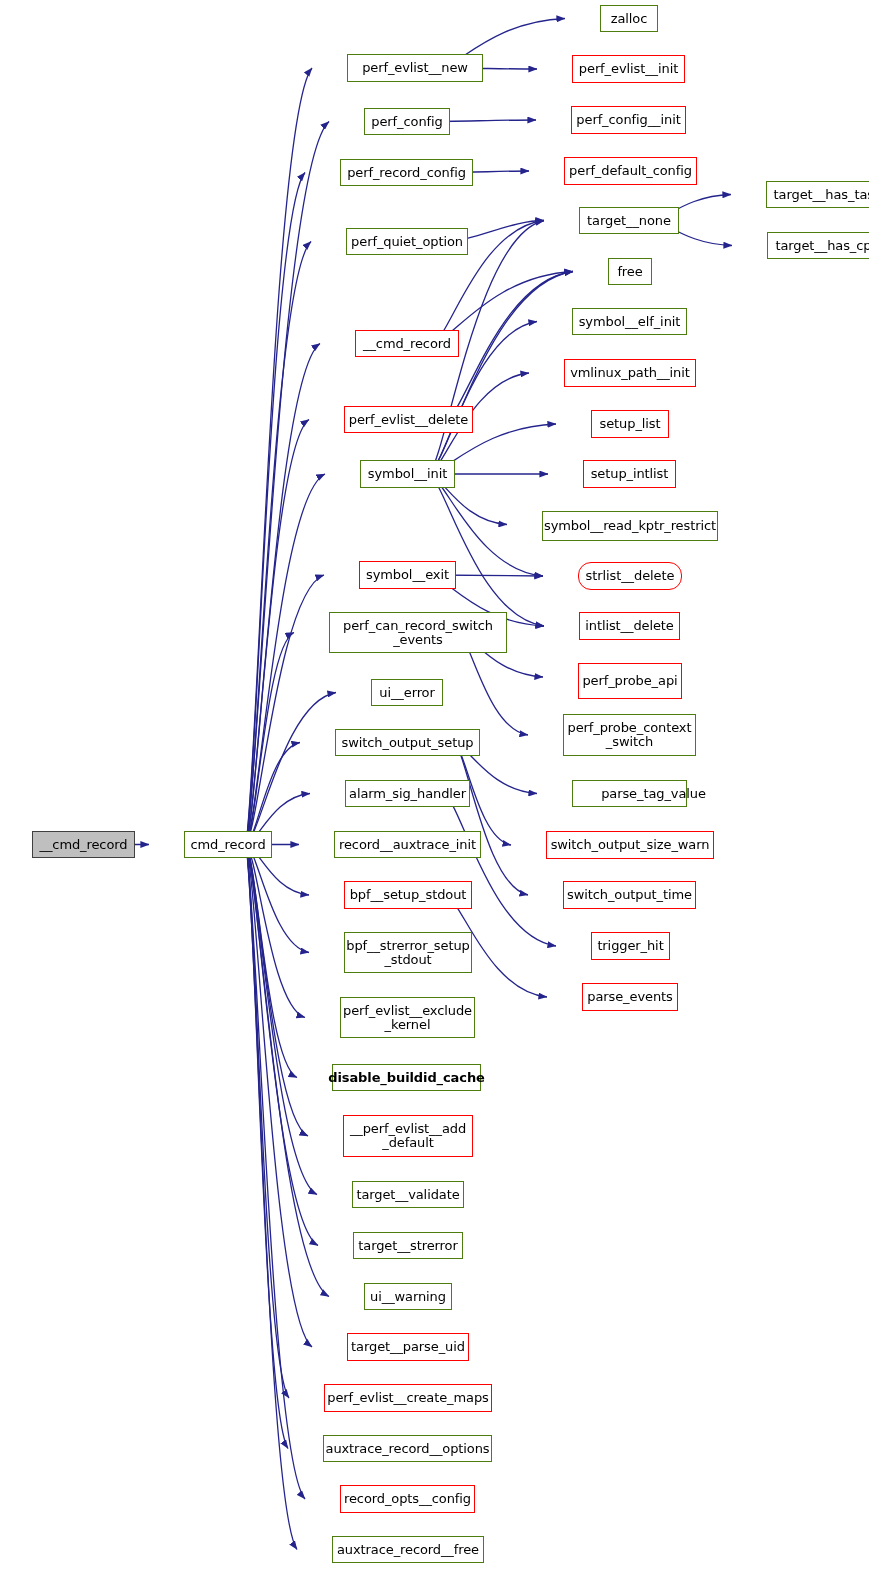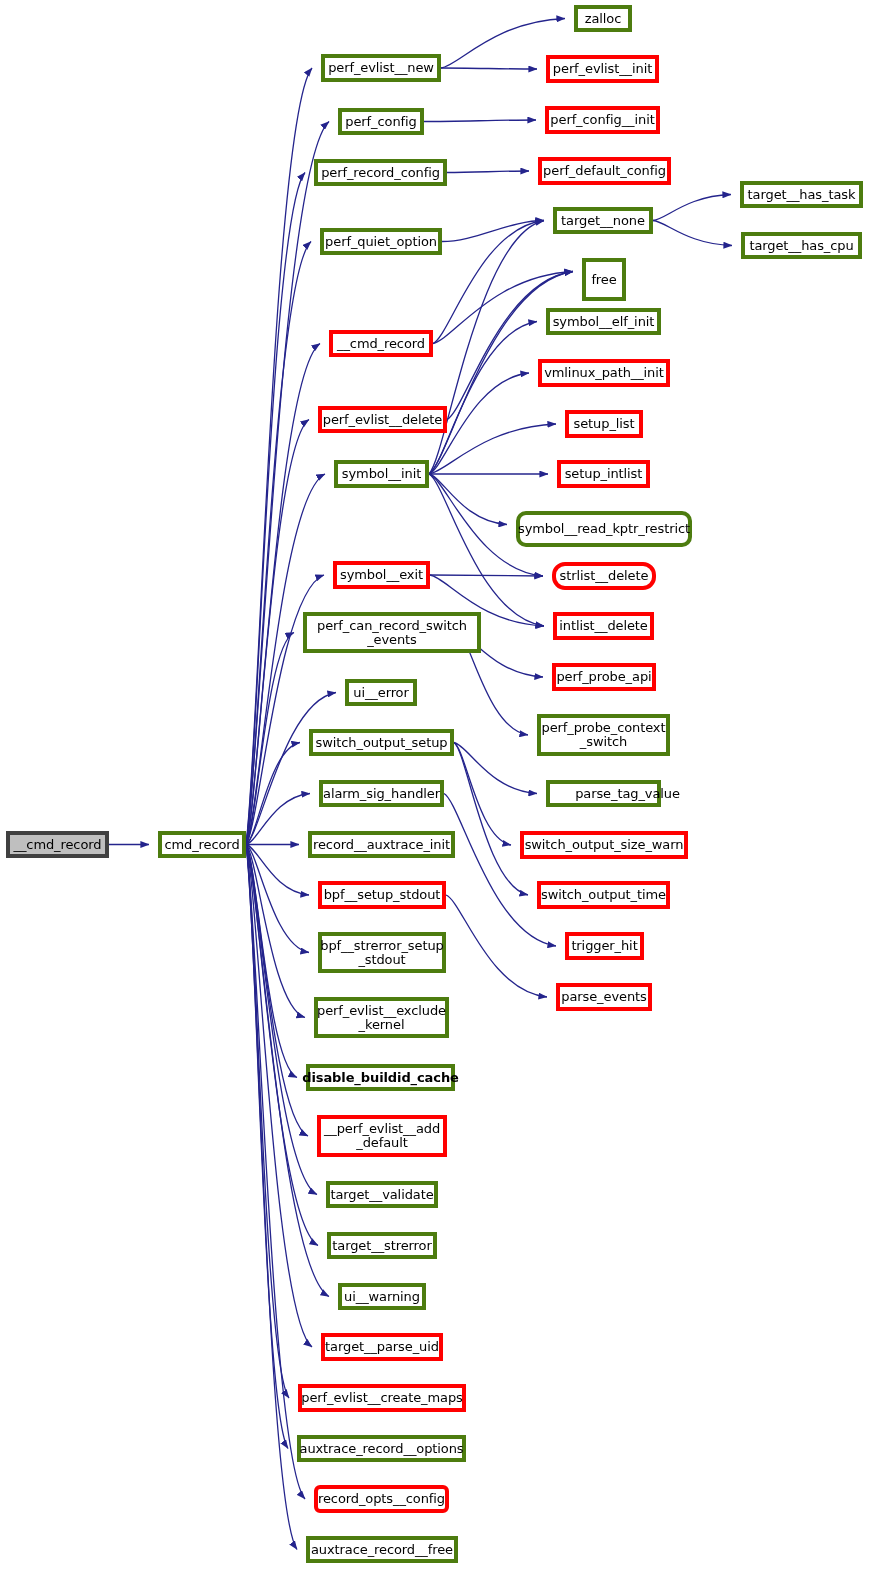--- a/index.html
+++ b/index.html
@@ -1,21 +1,21 @@
 <!DOCTYPE html>
 <html><head>
 <meta charset="utf-8">
 <style>
   html,body{margin:0;padding:0;background:#ffffff;}
   body{font-family:"DejaVu Sans","Liberation Sans",sans-serif;}
   #canvas{position:relative;width:869px;height:1569px;background:#ffffff;overflow:hidden;}
   svg.edges{position:absolute;left:0;top:0;width:869px;height:1569px;pointer-events:none;}
   .node{position:absolute;box-sizing:border-box;display:flex;align-items:center;justify-content:center;
-        background:#ffffff;border:4px solid #4d7c0f;font-size:13px;line-height:14px;color:#000;
-        text-align:center;white-space:pre;letter-spacing:-0.1px;}
+        background:#ffffff;border:1px solid #4d7c0f;font-size:13px;line-height:14px;color:#000;
+        text-align:center;white-space:pre;letter-spacing:-0.1px;margin-left:26px;}
   .node.red{border-color:#ff0000;}
   .node.gray{background:#bfbfbf;border-color:#404040;}
 </style>
 </head>
 <body>
 
 <div id="canvas">
   <svg class="edges" viewBox="0 0 869 1569">
     <defs>
       <marker id="ah" markerWidth="9" markerHeight="7" refX="8.6" refY="3.5" orient="auto" markerUnits="userSpaceOnUse">
@@ -76,21 +76,21 @@
         <path d="M454,742.5 C467.4,751.8488365384616 485.08,885.85 528,895" fill="none" stroke="#24248c" stroke-width="1.3" marker-end="url(#ah)"></path>
         <path d="M444,793.5 C461.2,802.8488365384616 491.04,936.85 556,946" fill="none" stroke="#24248c" stroke-width="1.3" marker-end="url(#ah)"></path>
         <path d="M446,895 C462.1,900.8171384615384 488.42,990.88 547,997" fill="none" stroke="#24248c" stroke-width="1.3" marker-end="url(#ah)"></path>
         <path d="M653,220.5 C666.8,219.1844 685.76,196.06 731,194.5" fill="none" stroke="#24248c" stroke-width="1.3" marker-end="url(#ah)"></path>
         <path d="M653,220.5 C666.9,221.76288461538462 686.18,244 732,245.5" fill="none" stroke="#24248c" stroke-width="1.3" marker-end="url(#ah)"></path>
       </g>
   </svg>
   <div id="node-layer">
       <div class="node gray" style="left: 6px; top: 831px; width: 103px; height: 27px;">__cmd_record</div>
       <div class="node" style="left: 158px; top: 831px; width: 88px; height: 27px;">cmd_record</div>
-      <div class="node" style="left: 321px; top: 54px; width: 120px; height: 28px;">perf_evlist__new</div>
+      <div class="node" style="left: 321px; top: 54px; width: 136px; height: 28px;">perf_evlist__new</div>
       <div class="node" style="left: 338px; top: 108px; width: 86px; height: 27px;">perf_config</div>
       <div class="node" style="left: 314px; top: 159px; width: 133px; height: 27px;">perf_record_config</div>
       <div class="node" style="left: 320px; top: 228px; width: 122px; height: 27px;">perf_quiet_option</div>
       <div class="node red" style="left: 329px; top: 330px; width: 104px; height: 27px;">__cmd_record</div>
       <div class="node red" style="left: 318px; top: 406px; width: 129px; height: 27px;">perf_evlist__delete</div>
       <div class="node" style="left: 334px; top: 460px; width: 95px; height: 28px;">symbol__init</div>
       <div class="node red" style="left: 333px; top: 561px; width: 97px; height: 28px;">symbol__exit</div>
       <div class="node" style="left: 303px; top: 612px; width: 178px; height: 41px;">perf_can_record_switch
 _events</div>
       <div class="node" style="left: 345px; top: 679px; width: 72px; height: 27px;">ui__error</div>
@@ -104,36 +104,36 @@
 _kernel</div>
       <div class="node" style="left: 306px; top: 1064px; width: 149px; height: 27px; font-weight: bold;">disable_buildid_cache</div>
       <div class="node red" style="left: 317px; top: 1115px; width: 130px; height: 42px;">__perf_evlist__add
 _default</div>
       <div class="node" style="left: 326px; top: 1181px; width: 112px; height: 27px;">target__validate</div>
       <div class="node" style="left: 327px; top: 1232px; width: 110px; height: 27px;">target__strerror</div>
       <div class="node" style="left: 338px; top: 1283px; width: 88px; height: 27px;">ui__warning</div>
       <div class="node red" style="left: 321px; top: 1333px; width: 122px; height: 28px;">target__parse_uid</div>
       <div class="node red" style="left: 298px; top: 1384px; width: 168px; height: 28px; text-align: center;">perf_evlist__create_maps</div>
       <div class="node" style="left: 297px; top: 1435px; width: 169px; height: 27px;">auxtrace_record__options</div>
-      <div class="node red" style="left: 314px; top: 1485px; width: 135px; height: 28px; border-radius: 6px;">record_opts__config</div>
+      <div class="node red" style="left: 314px; top: 1485px; width: 135px; height: 28px;">record_opts__config</div>
       <div class="node" style="left: 306px; top: 1536px; width: 152px; height: 27px;">auxtrace_record__free</div>
       <div class="node" style="left: 574px; top: 5px; width: 58px; height: 27px;">zalloc</div>
       <div class="node red" style="left: 546px; top: 55px; width: 113px; height: 28px;">perf_evlist__init</div>
       <div class="node red" style="left: 545px; top: 106px; width: 115px; height: 28px;">perf_config__init</div>
       <div class="node red" style="left: 538px; top: 157px; width: 133px; height: 28px;">perf_default_config</div>
       <div class="node" style="left: 553px; top: 207px; width: 100px; height: 27px;">target__none</div>
-      <div class="node" style="left: 582px; top: 258px; width: 44px; height: 43px;">free</div>
+      <div class="node" style="left: 582px; top: 258px; width: 44px; height: 27px;">free</div>
       <div class="node" style="left: 546px; top: 308px; width: 115px; height: 27px;">symbol__elf_init</div>
       <div class="node red" style="left: 538px; top: 359px; width: 132px; height: 28px;">vmlinux_path__init</div>
       <div class="node red" style="left: 565px; top: 410px; width: 78px; height: 28px;">setup_list</div>
       <div class="node red" style="left: 557px; top: 460px; width: 93px; height: 28px;">setup_intlist</div>
-      <div class="node" style="left: 516px; top: 511px; width: 176px; height: 36px; border-radius: 10px;">symbol__read_kptr_restrict</div>
+      <div class="node" style="left: 516px; top: 511px; width: 176px; height: 30px;">symbol__read_kptr_restrict</div>
       <div class="node red" style="left: 552px; top: 562px; width: 104px; height: 28px; border-radius: 13px;">strlist__delete</div>
       <div class="node red" style="left: 553px; top: 612px; width: 101px; height: 28px;">intlist__delete</div>
-      <div class="node red" style="left: 552px; top: 663px; width: 104px; height: 28px;">perf_probe_api</div>
+      <div class="node red" style="left: 552px; top: 663px; width: 104px; height: 36px;">perf_probe_api</div>
       <div class="node" style="left: 537px; top: 714px; width: 133px; height: 42px;">perf_probe_context
 _switch</div>
       <div class="node" style="left: 546px; top: 780px; width: 115px; height: 27px; padding-left: 48px;">parse_tag_value</div>
       <div class="node red" style="left: 520px; top: 831px; width: 168px; height: 28px;">switch_output_size_warn</div>
       <div class="node red" style="left: 537px; top: 881px; width: 133px; height: 28px;">switch_output_time</div>
       <div class="node red" style="left: 565px; top: 932px; width: 79px; height: 28px;">trigger_hit</div>
       <div class="node red" style="left: 556px; top: 983px; width: 96px; height: 28px;">parse_events</div>
       <div class="node" style="left: 740px; top: 181px; width: 123px; height: 27px;">target__has_task</div>
       <div class="node" style="left: 741px; top: 232px; width: 121px; height: 27px;">target__has_cpu</div>
     </div>

